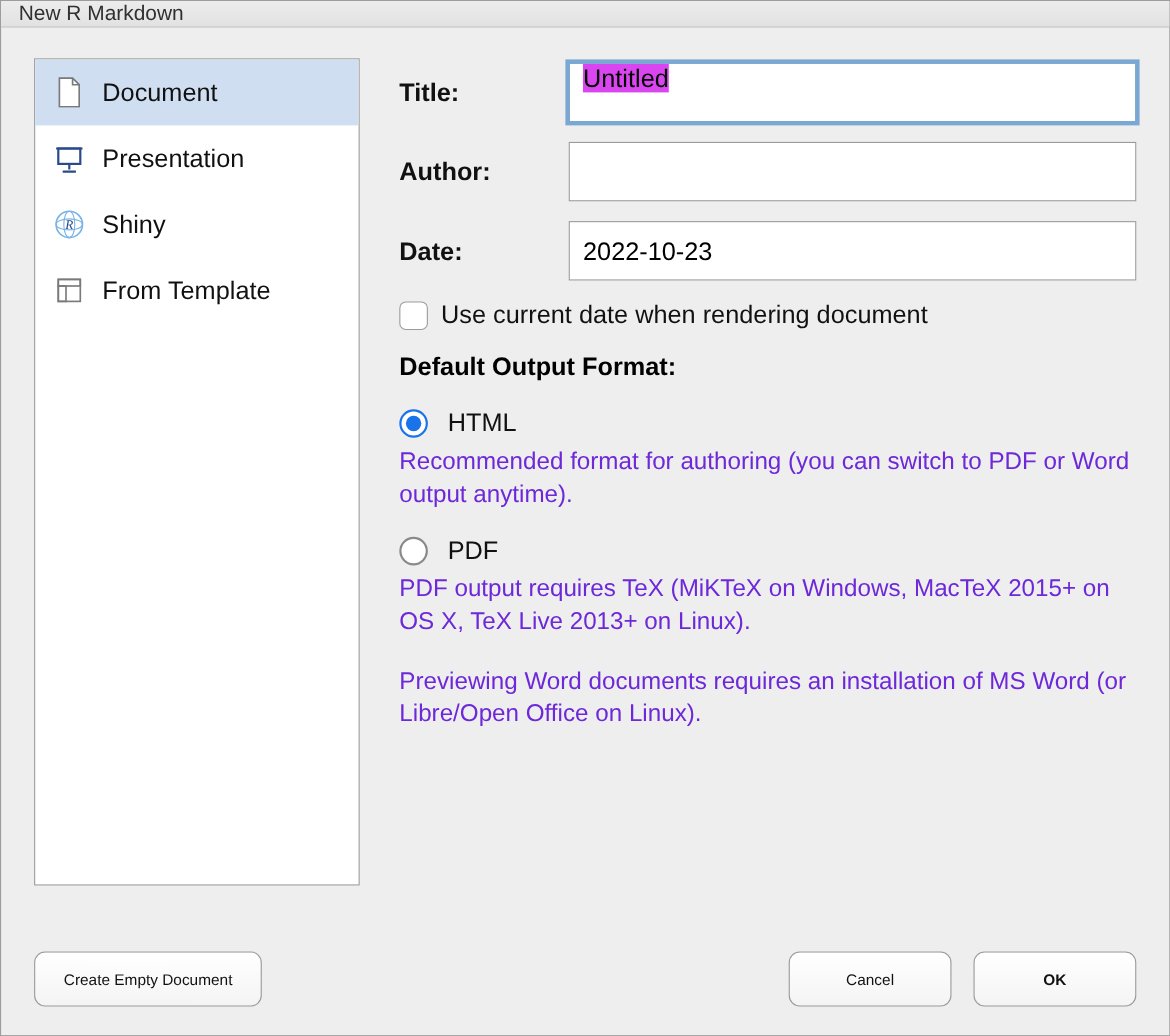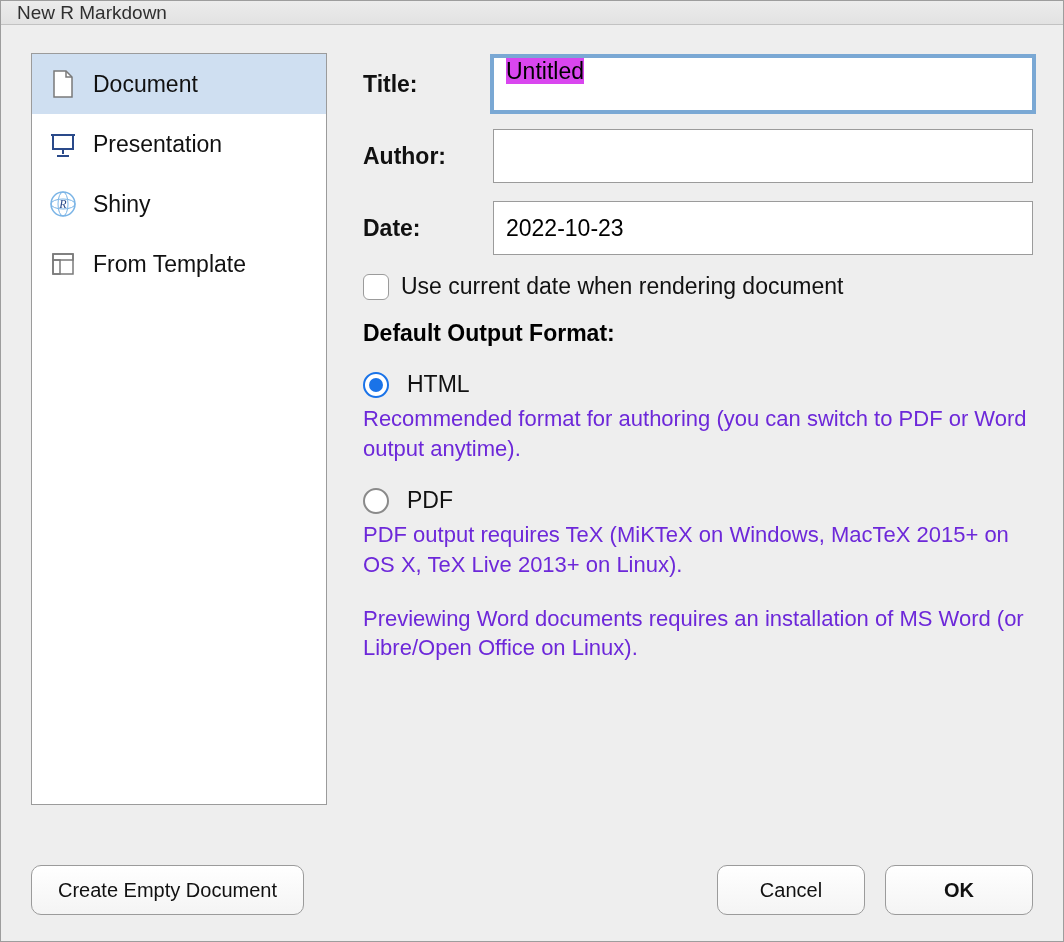--- a/index.html
+++ b/index.html
@@ -61,20 +61,21 @@
     align-items: center; justify-content: center;
   }
   .main {
     flex: 1;
     padding-top: 4px;
   }
   .form-row {
     display: flex;
     align-items: center;
     margin-bottom: 18px;
+    gap: 24px;
   }
   .form-label {
     width: 130px;
     font-size: 23px;
     font-weight: 700;
     color: #111;
   }
   .text-input {
     flex: 1;
     height: 54px;
@@ -157,21 +158,21 @@
   .footer {
     display: flex;
     align-items: center;
     padding: 22px 30px 26px 30px;
   }
   .btn {
     height: 50px;
     border: 1px solid #9b9b9b;
     border-radius: 10px;
     background: linear-gradient(#ffffff, #f4f4f4);
-    font-size: 20px;
+    font-size: 14px;
     color: #111;
     padding: 0 26px;
     cursor: pointer;
     font-family: inherit;
     margin-top: 38px;
   }
   .btn-ok { width: 148px; font-weight: 600; }
   .btn-cancel { width: 148px; }
   .spacer { flex: 1; }
   .footer .btn + .btn { margin-left: 20px; }

